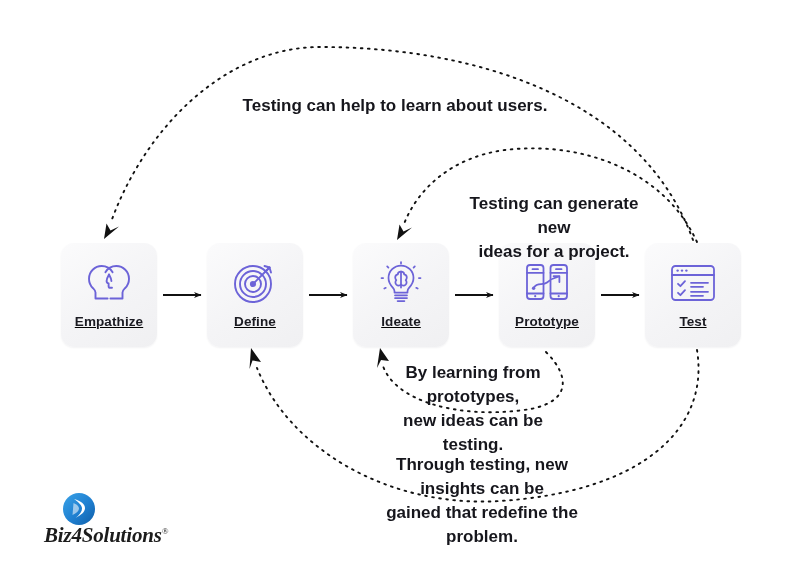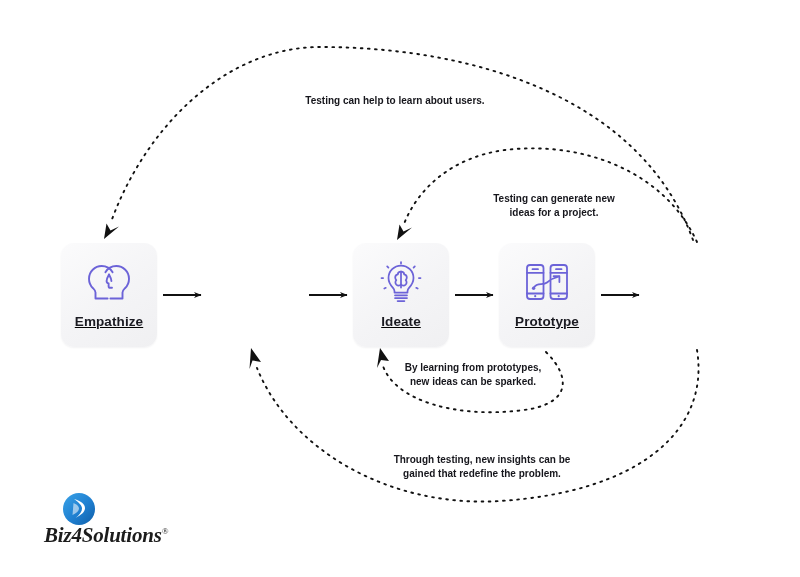--- a/index.html
+++ b/index.html
@@ -65,21 +65,21 @@
     margin-top: 9px;
     font-size: 13.5px;
     font-weight: bold;
     color: #1b1b22;
     letter-spacing: 0.1px;
     text-align: center;
     line-height: 1;
   }
   .annotation {
     position: absolute;
-    font-size: 10px;
+    font-size: 17px;
     font-weight: bold;
     color: #16161c;
     text-align: center;
     line-height: 1.42;
     white-space: pre-line;
   }
   .logo {
     position: absolute;
     left: 36px;
     top: 492px;
@@ -167,20 +167,34 @@
         <svg width="44" height="40" viewBox="0 0 44 40" fill="none" stroke="#6c63d8" stroke-width="1.9" stroke-linecap="round" stroke-linejoin="round">
           <path d="M20.6 35.5 L8.5 35.5 L8.5 29.5 C8.5 27.5 7.4 26.6 5.8 25 C3.4 22.6 2 19.3 2 15.7 C2 8.7 7.7 3 14.7 3 C19.4 3 23.4 5.5 25.6 9.3"></path>
           <path d="M23.4 35.5 L35.5 35.5 L35.5 29.5 C35.5 27.5 36.6 26.6 38.2 25 C40.6 22.6 42 19.3 42 15.7 C42 8.7 36.3 3 29.3 3 C24.6 3 20.6 5.5 18.4 9.3"></path>
           <path d="M22 11.5 C20.6 14 19.6 16.4 19.6 18 C19.6 19.4 20.5 20.2 21.6 20.4 L21.6 23.2 C21.6 24.2 22.3 24.8 23.3 24.8 L25 24.8"></path>
           <path d="M22 11.5 C23.4 14 24.4 16.4 24.4 18"></path>
         </svg>
       </span>
       <span class="card-label">Empathize</span>
     </div>
 
+    <div class="card" style="left:207px; top:243px;">
+      <span class="card-icon">
+        <svg width="44" height="42" viewBox="0 0 44 42" fill="none" stroke="#6c63d8" stroke-width="1.9" stroke-linecap="round" stroke-linejoin="round">
+          <circle cx="20" cy="22" r="18"></circle>
+          <circle cx="20" cy="22" r="13"></circle>
+          <circle cx="20" cy="22" r="8"></circle>
+          <circle cx="20" cy="22" r="3.1" fill="#6c63d8" stroke="none"></circle>
+          <path d="M20 22 L36.5 5.5"></path>
+          <path d="M31.5 4 L36.5 5.5 L38 10.5"></path>
+          <path d="M36.5 5.5 L31.8 10.2"></path>
+        </svg>
+      </span>
+      <span class="card-label">Define</span>
+    </div>
 
     <div class="card" style="left:353px; top:243px;">
       <span class="card-icon">
         <svg width="42" height="44" viewBox="0 0 42 44" fill="none" stroke="#6c63d8" stroke-width="1.75" stroke-linecap="round" stroke-linejoin="round">
           <path d="M21 4.5 C14.1 4.5 8.5 10.1 8.5 17 C8.5 21.4 10.8 24.4 12.8 26.6 C13.9 27.8 14.5 29 14.5 30.3 L14.5 31.5 L27.5 31.5 L27.5 30.3 C27.5 29 28.1 27.8 29.2 26.6 C31.2 24.4 33.5 21.4 33.5 17 C33.5 10.1 27.9 4.5 21 4.5 Z"></path>
           <path d="M21 10.5 C19.2 10.5 17.8 11.8 17.8 13.4 C16.3 13.7 15.2 15 15.2 16.6 C15.2 17.6 15.6 18.5 16.3 19.1 C15.7 19.7 15.4 20.5 15.4 21.4 C15.4 23.2 16.9 24.6 18.7 24.6 C19.6 24.6 20.4 24.3 21 23.7"></path>
           <path d="M21 10.5 C22.8 10.5 24.2 11.8 24.2 13.4 C25.7 13.7 26.8 15 26.8 16.6 C26.8 17.6 26.4 18.5 25.7 19.1 C26.3 19.7 26.6 20.5 26.6 21.4 C26.6 23.2 25.1 24.6 23.3 24.6 C22.4 24.6 21.6 24.3 21 23.7"></path>
           <path d="M21 10.5 L21 26.5"></path>
           <path d="M15 34.3 L27 34.3"></path>
           <path d="M15 37.1 L27 37.1"></path>
@@ -211,29 +225,47 @@
           <circle cx="11.2" cy="34.2" r="1.1" fill="#6c63d8" stroke="none"></circle>
           <circle cx="34.7" cy="34.2" r="1.1" fill="#6c63d8" stroke="none"></circle>
           <path d="M10 25.5 C13 19.5 19 24 23 20.5 C26.5 17.4 31 15.5 35 14.5"></path>
           <circle cx="9.6" cy="26.3" r="1.7" fill="#6c63d8" stroke="none"></circle>
           <path d="M29.6 14.2 L35.4 14.2 L35.4 20"></path>
         </svg>
       </span>
       <span class="card-label">Prototype</span>
     </div>
 
+    <div class="card" style="left:645px; top:243px;">
+      <span class="card-icon">
+        <svg width="46" height="38" viewBox="0 0 46 38" fill="none" stroke="#6c63d8" stroke-width="1.8" stroke-linecap="round" stroke-linejoin="round">
+          <rect x="2" y="2" width="42" height="34" rx="3.4"></rect>
+          <path d="M2 11 L44 11"></path>
+          <circle cx="7.6" cy="6.6" r="1.2" fill="#6c63d8" stroke="none"></circle>
+          <circle cx="12" cy="6.6" r="1.2" fill="#6c63d8" stroke="none"></circle>
+          <circle cx="16.4" cy="6.6" r="1.2" fill="#6c63d8" stroke="none"></circle>
+          <path d="M8 19.8 L10.4 22.2 L15 17.2"></path>
+          <path d="M8 28.8 L10.4 31.2 L15 26.2"></path>
+          <path d="M21 18.8 L38 18.8"></path>
+          <path d="M21 22.8 L33 22.8"></path>
+          <path d="M21 27.8 L38 27.8"></path>
+          <path d="M21 31.8 L33 31.8"></path>
+        </svg>
+      </span>
+      <span class="card-label">Test</span>
+    </div>
   </div>
 
   <div class="annotation" style="left:240px; top:94px; width:310px;">Testing can help to learn about users.</div>
 
   <div class="annotation" style="left:464px; top:192px; width:180px;">Testing can generate new
 ideas for a project.</div>
 
   <div class="annotation" style="left:378px; top:361px; width:190px;">By learning from prototypes,
-new ideas can be sparked.</div>
+new ideas can be testing.</div>
 
   <div class="annotation" style="left:367px; top:453px; width:230px;">Through testing, new insights can be
 gained that redefine the problem.</div>
 
   <div class="logo">
     <span class="logo-mark">
       <svg width="34" height="34" viewBox="0 0 34 34">
         <defs>
           <linearGradient id="bgrad" x1="0" y1="0" x2="1" y2="1">
             <stop offset="0%" stop-color="#3aa3e8"></stop>

